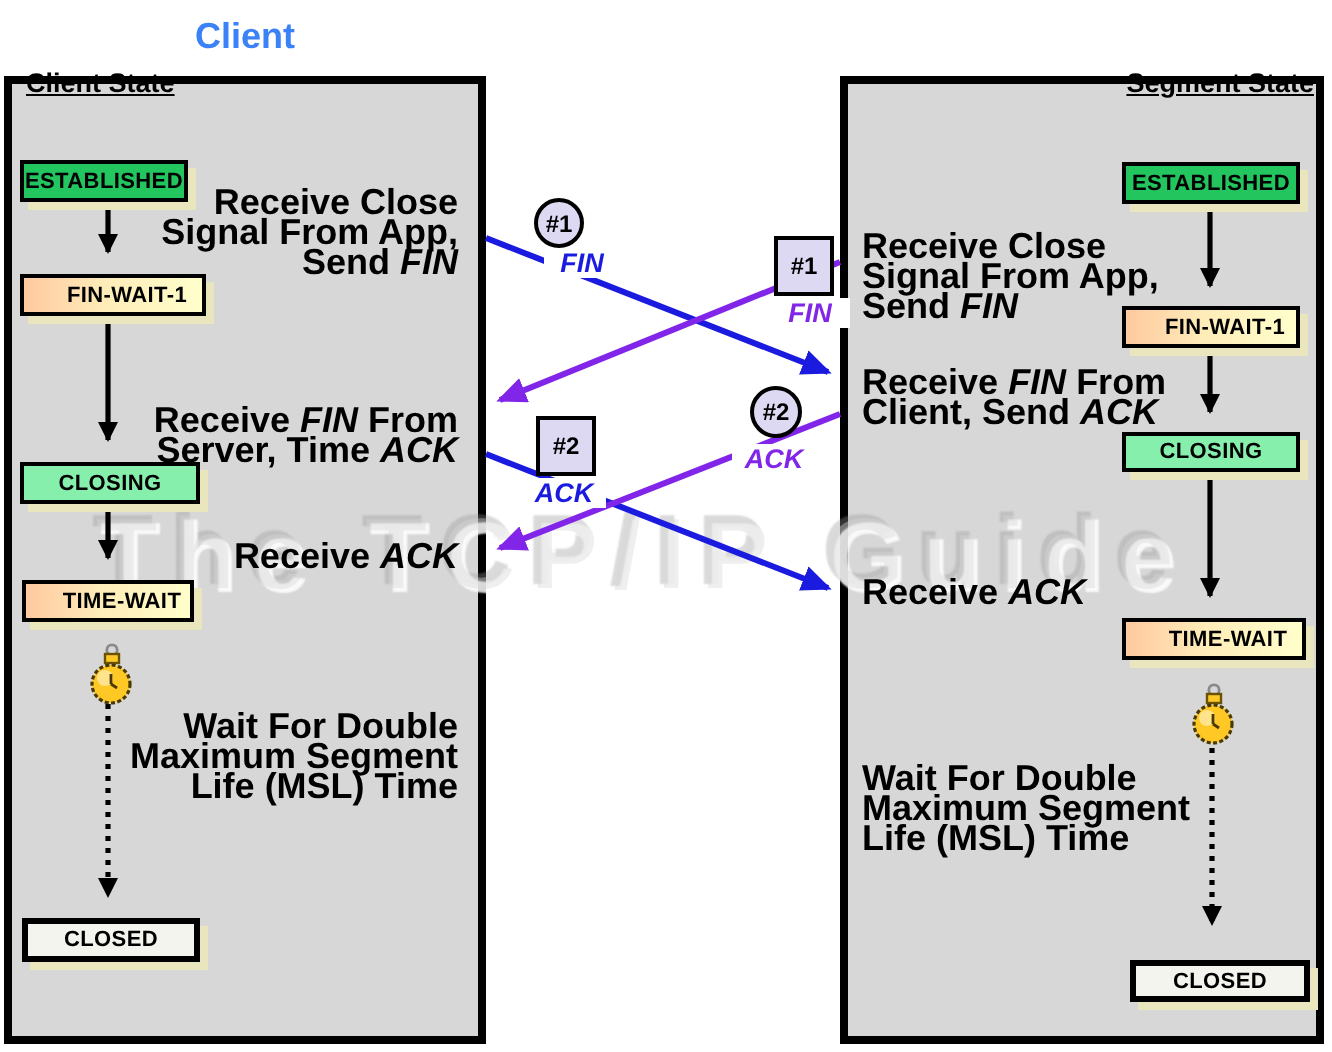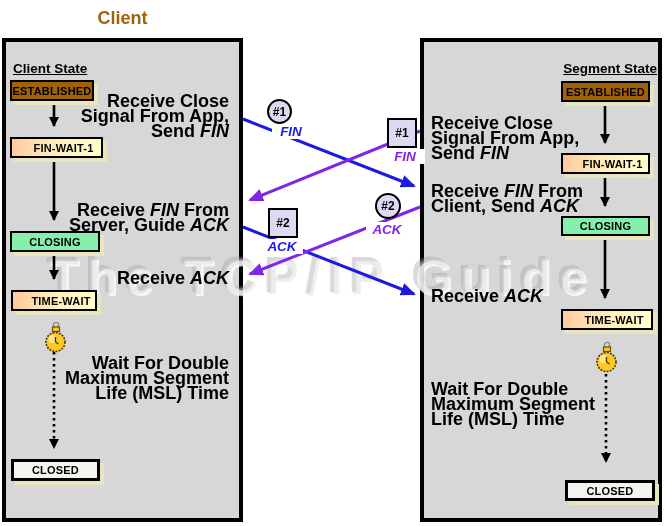--- a/index.html
+++ b/index.html
@@ -1,38 +1,38 @@
 <!DOCTYPE html>
 <html><head>
 <meta charset="utf-8">
 <style>
   html,body{margin:0;padding:0;background:#fff;}
   #stage{
     position:relative;width:666px;height:526px;background:#ffffff;
     font-family:"Liberation Sans",sans-serif;overflow:hidden;
   }
   .title{
-    position:absolute;top:8px;font-weight:bold;font-size:18px;color:#a16207;
+    position:absolute;top:8px;font-weight:bold;font-size:18px;color:#3b82f6;
     text-align:center;z-index:3;
   }
   .panel{
     position:absolute;top:38px;height:484px;box-sizing:border-box;
     background:#d7d7d7;border:4px solid #000;
   }
   .panel-label{
-    position:absolute;top:61px;font-weight:bold;font-size:13.5px;color:#000;
+    position:absolute;top:34px;font-weight:bold;font-size:13.5px;color:#000;
     text-decoration:underline;z-index:3;
   }
   .state{
     position:absolute;box-sizing:border-box;border:2px solid #000;
     background:#86efac;box-shadow:4px 4px 0 #e9e5bd;
     display:flex;align-items:center;justify-content:center;
     font-weight:bold;font-size:11px;color:#000;z-index:3;letter-spacing:.2px;
   }
-  .state.green{background:#a16207;}
+  .state.green{background:#22c55e;}
   .state.grad{background:linear-gradient(90deg,#ffc9a0 0%,#ffecb8 45%,#ffffcc 100%);padding-left:14px;}
   .state.closedbox{background:#f4f4ee;border-width:3px;}
   .anno{
     position:absolute;font-weight:bold;font-size:18px;line-height:15px;color:#000;
     z-index:3;white-space:nowrap;
   }
   .anno.right{text-align:right;}
   .anno .it{font-style:italic;}
   .badge{
     position:absolute;box-sizing:border-box;border:2px solid #000;background:#ded9f2;
@@ -81,21 +81,21 @@
   <div class="state grad" style="left:561px;top:309px;width:92px;height:21px;">TIME-WAIT</div>
   <div class="state closedbox" style="left:565px;top:480px;width:90px;height:21px;">CLOSED</div>
 
   <div class="anno right" style="right:437px;top:94px;">
     <div><span>Receive Close</span></div>
     <div><span>Signal From App,</span></div>
     <div><span>Send </span><span class="it">FIN</span></div>
   </div>
   <div class="anno right" style="right:437px;top:203px;">
     <div><span>Receive </span><span class="it">FIN</span><span> From</span></div>
-    <div><span>Server, Guide </span><span class="it">ACK</span></div>
+    <div><span>Server, Time </span><span class="it">ACK</span></div>
   </div>
   <div class="anno right" style="right:437px;top:271px;">
     <div><span>Receive </span><span class="it">ACK</span></div>
   </div>
   <div class="anno right" style="right:437px;top:356px;">
     <div><span>Wait For Double</span></div>
     <div><span>Maximum Segment</span></div>
     <div><span>Life (MSL) Time</span></div>
   </div>
 

